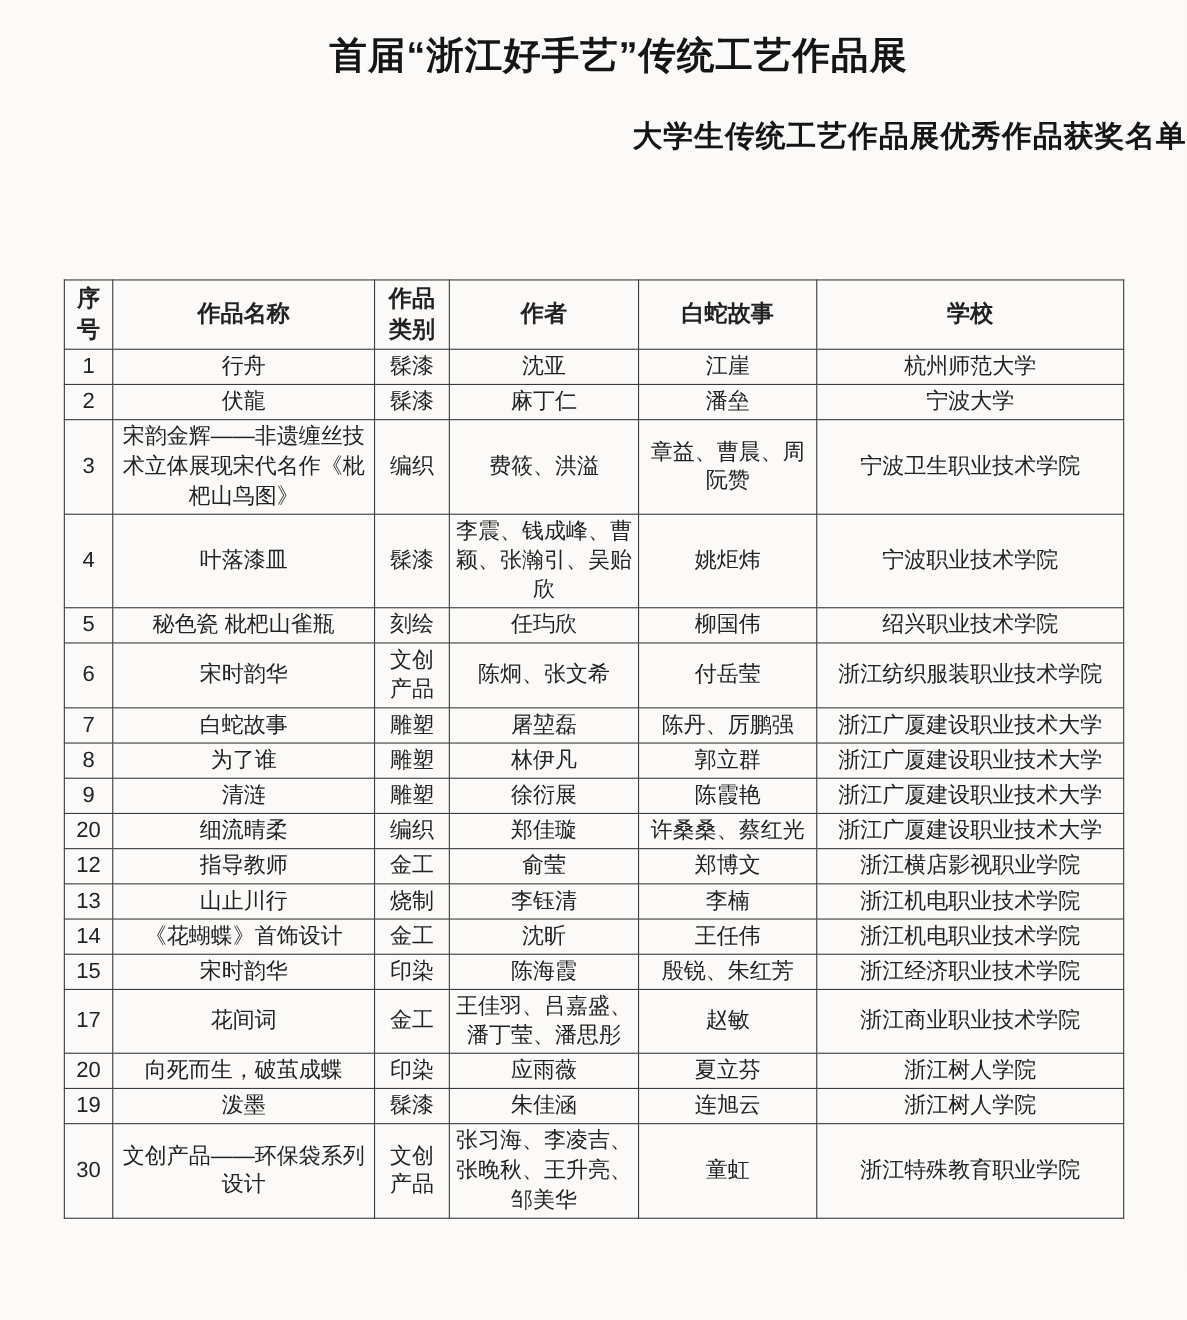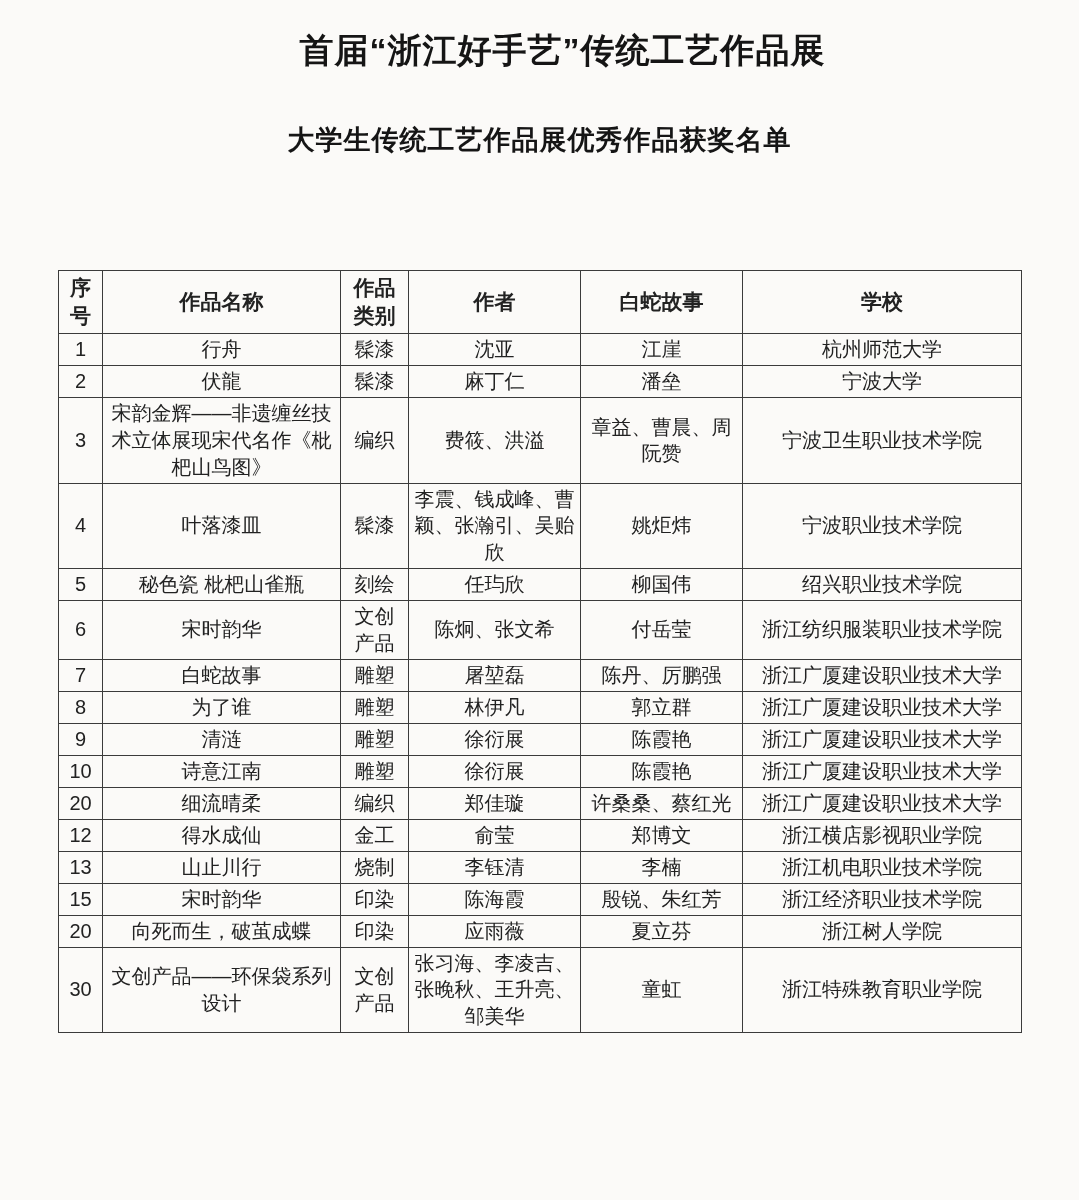--- a/index.html
+++ b/index.html
@@ -21,23 +21,23 @@
     margin: 0;
     padding-top: 28px;
     text-align: center;
     font-size: 34px;
     font-weight: bold;
     letter-spacing: 1px;
     color: #151515;
     padding-left: 46px;
   }
   .doc-subtitle {
-    margin: 16px;
+    margin: 0;
     padding-top: 32px;
-    text-align: center;
+    text-align: right;
     font-size: 27px;
     font-weight: bold;
     letter-spacing: 1px;
     color: #151515;
   }
   table.awards {
     border-collapse: collapse;
     table-layout: fixed;
     width: 963px;
     margin: 112px 0 0 58px;
@@ -168,68 +168,84 @@
         </tr>
         <tr>
           <td class="col-0">9</td>
           <td class="col-1">清涟</td>
           <td class="col-2">雕塑</td>
           <td class="col-3">徐衍展</td>
           <td class="col-4">陈霞艳</td>
           <td class="col-5">浙江广厦建设职业技术大学</td>
         </tr>
         <tr>
-          <td class="col-0">10</td>
-          <td class="col-1">诗意江南</td>
-          <td class="col-2">雕塑</td>
-          <td class="col-3">徐衍展</td>
-          <td class="col-4">陈霞艳</td>
-          <td class="col-5">浙江广厦建设职业技术大学</td>
-        </tr>
-        <tr>
           <td class="col-0">20</td>
           <td class="col-1">细流晴柔</td>
           <td class="col-2">编织</td>
           <td class="col-3">郑佳璇</td>
           <td class="col-4">许桑桑、蔡红光</td>
           <td class="col-5">浙江广厦建设职业技术大学</td>
         </tr>
         <tr>
           <td class="col-0">12</td>
-          <td class="col-1">得水成仙</td>
+          <td class="col-1">指导教师</td>
           <td class="col-2">金工</td>
           <td class="col-3">俞莹</td>
           <td class="col-4">郑博文</td>
           <td class="col-5">浙江横店影视职业学院</td>
         </tr>
         <tr>
           <td class="col-0">13</td>
           <td class="col-1">山止川行</td>
           <td class="col-2">烧制</td>
           <td class="col-3">李钰清</td>
           <td class="col-4">李楠</td>
           <td class="col-5">浙江机电职业技术学院</td>
         </tr>
         <tr>
+          <td class="col-0">14</td>
+          <td class="col-1">《花蝴蝶》首饰设计</td>
+          <td class="col-2">金工</td>
+          <td class="col-3">沈昕</td>
+          <td class="col-4">王任伟</td>
+          <td class="col-5">浙江机电职业技术学院</td>
+        </tr>
+        <tr>
           <td class="col-0">15</td>
           <td class="col-1">宋时韵华</td>
           <td class="col-2">印染</td>
           <td class="col-3">陈海霞</td>
           <td class="col-4">殷锐、朱红芳</td>
           <td class="col-5">浙江经济职业技术学院</td>
         </tr>
         <tr>
+          <td class="col-0">17</td>
+          <td class="col-1">花间词</td>
+          <td class="col-2">金工</td>
+          <td class="col-3">王佳羽、吕嘉盛、潘丁莹、潘思彤</td>
+          <td class="col-4">赵敏</td>
+          <td class="col-5">浙江商业职业技术学院</td>
+        </tr>
+        <tr>
           <td class="col-0">20</td>
           <td class="col-1">向死而生，破茧成蝶</td>
           <td class="col-2">印染</td>
           <td class="col-3">应雨薇</td>
           <td class="col-4">夏立芬</td>
           <td class="col-5">浙江树人学院</td>
         </tr>
         <tr>
+          <td class="col-0">19</td>
+          <td class="col-1">泼墨</td>
+          <td class="col-2">髹漆</td>
+          <td class="col-3">朱佳涵</td>
+          <td class="col-4">连旭云</td>
+          <td class="col-5">浙江树人学院</td>
+        </tr>
+        <tr>
           <td class="col-0">30</td>
           <td class="col-1">文创产品——环保袋系列设计</td>
           <td class="col-2">文创产品</td>
           <td class="col-3">张习海、李凌吉、张晚秋、王升亮、邹美华</td>
           <td class="col-4">童虹</td>
           <td class="col-5">浙江特殊教育职业学院</td>
         </tr>
       </tbody>
   </table>
 

